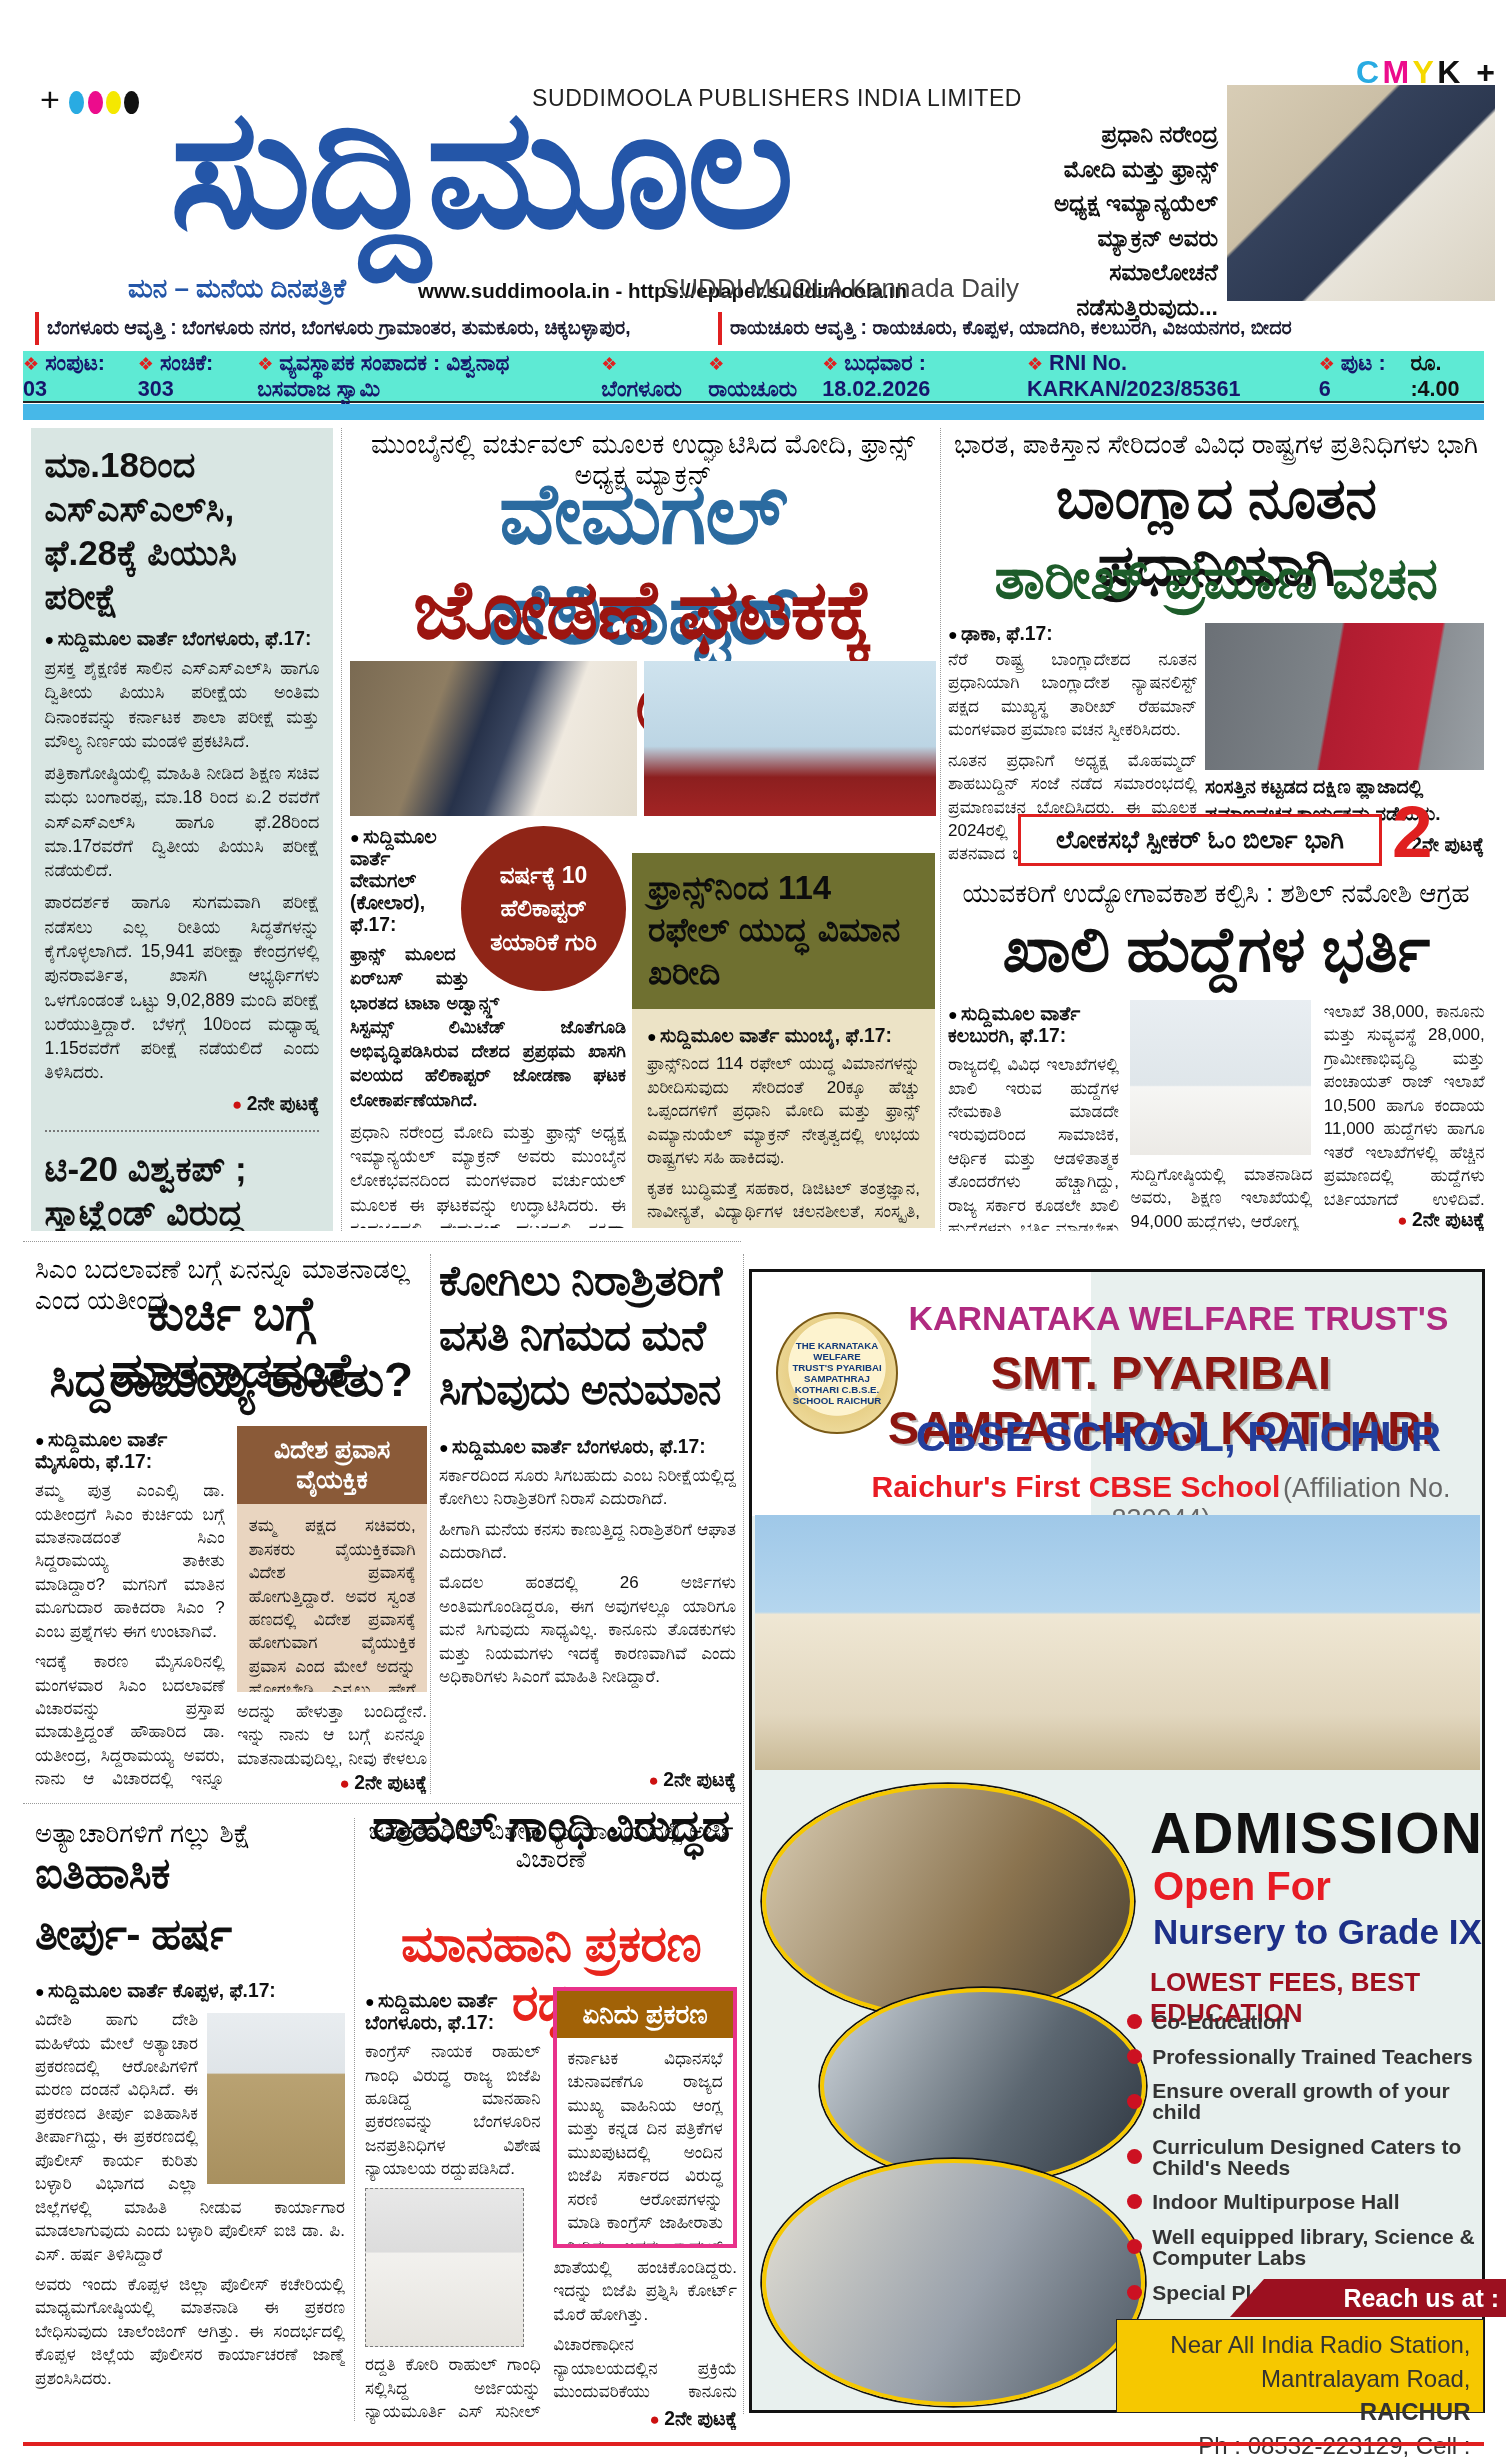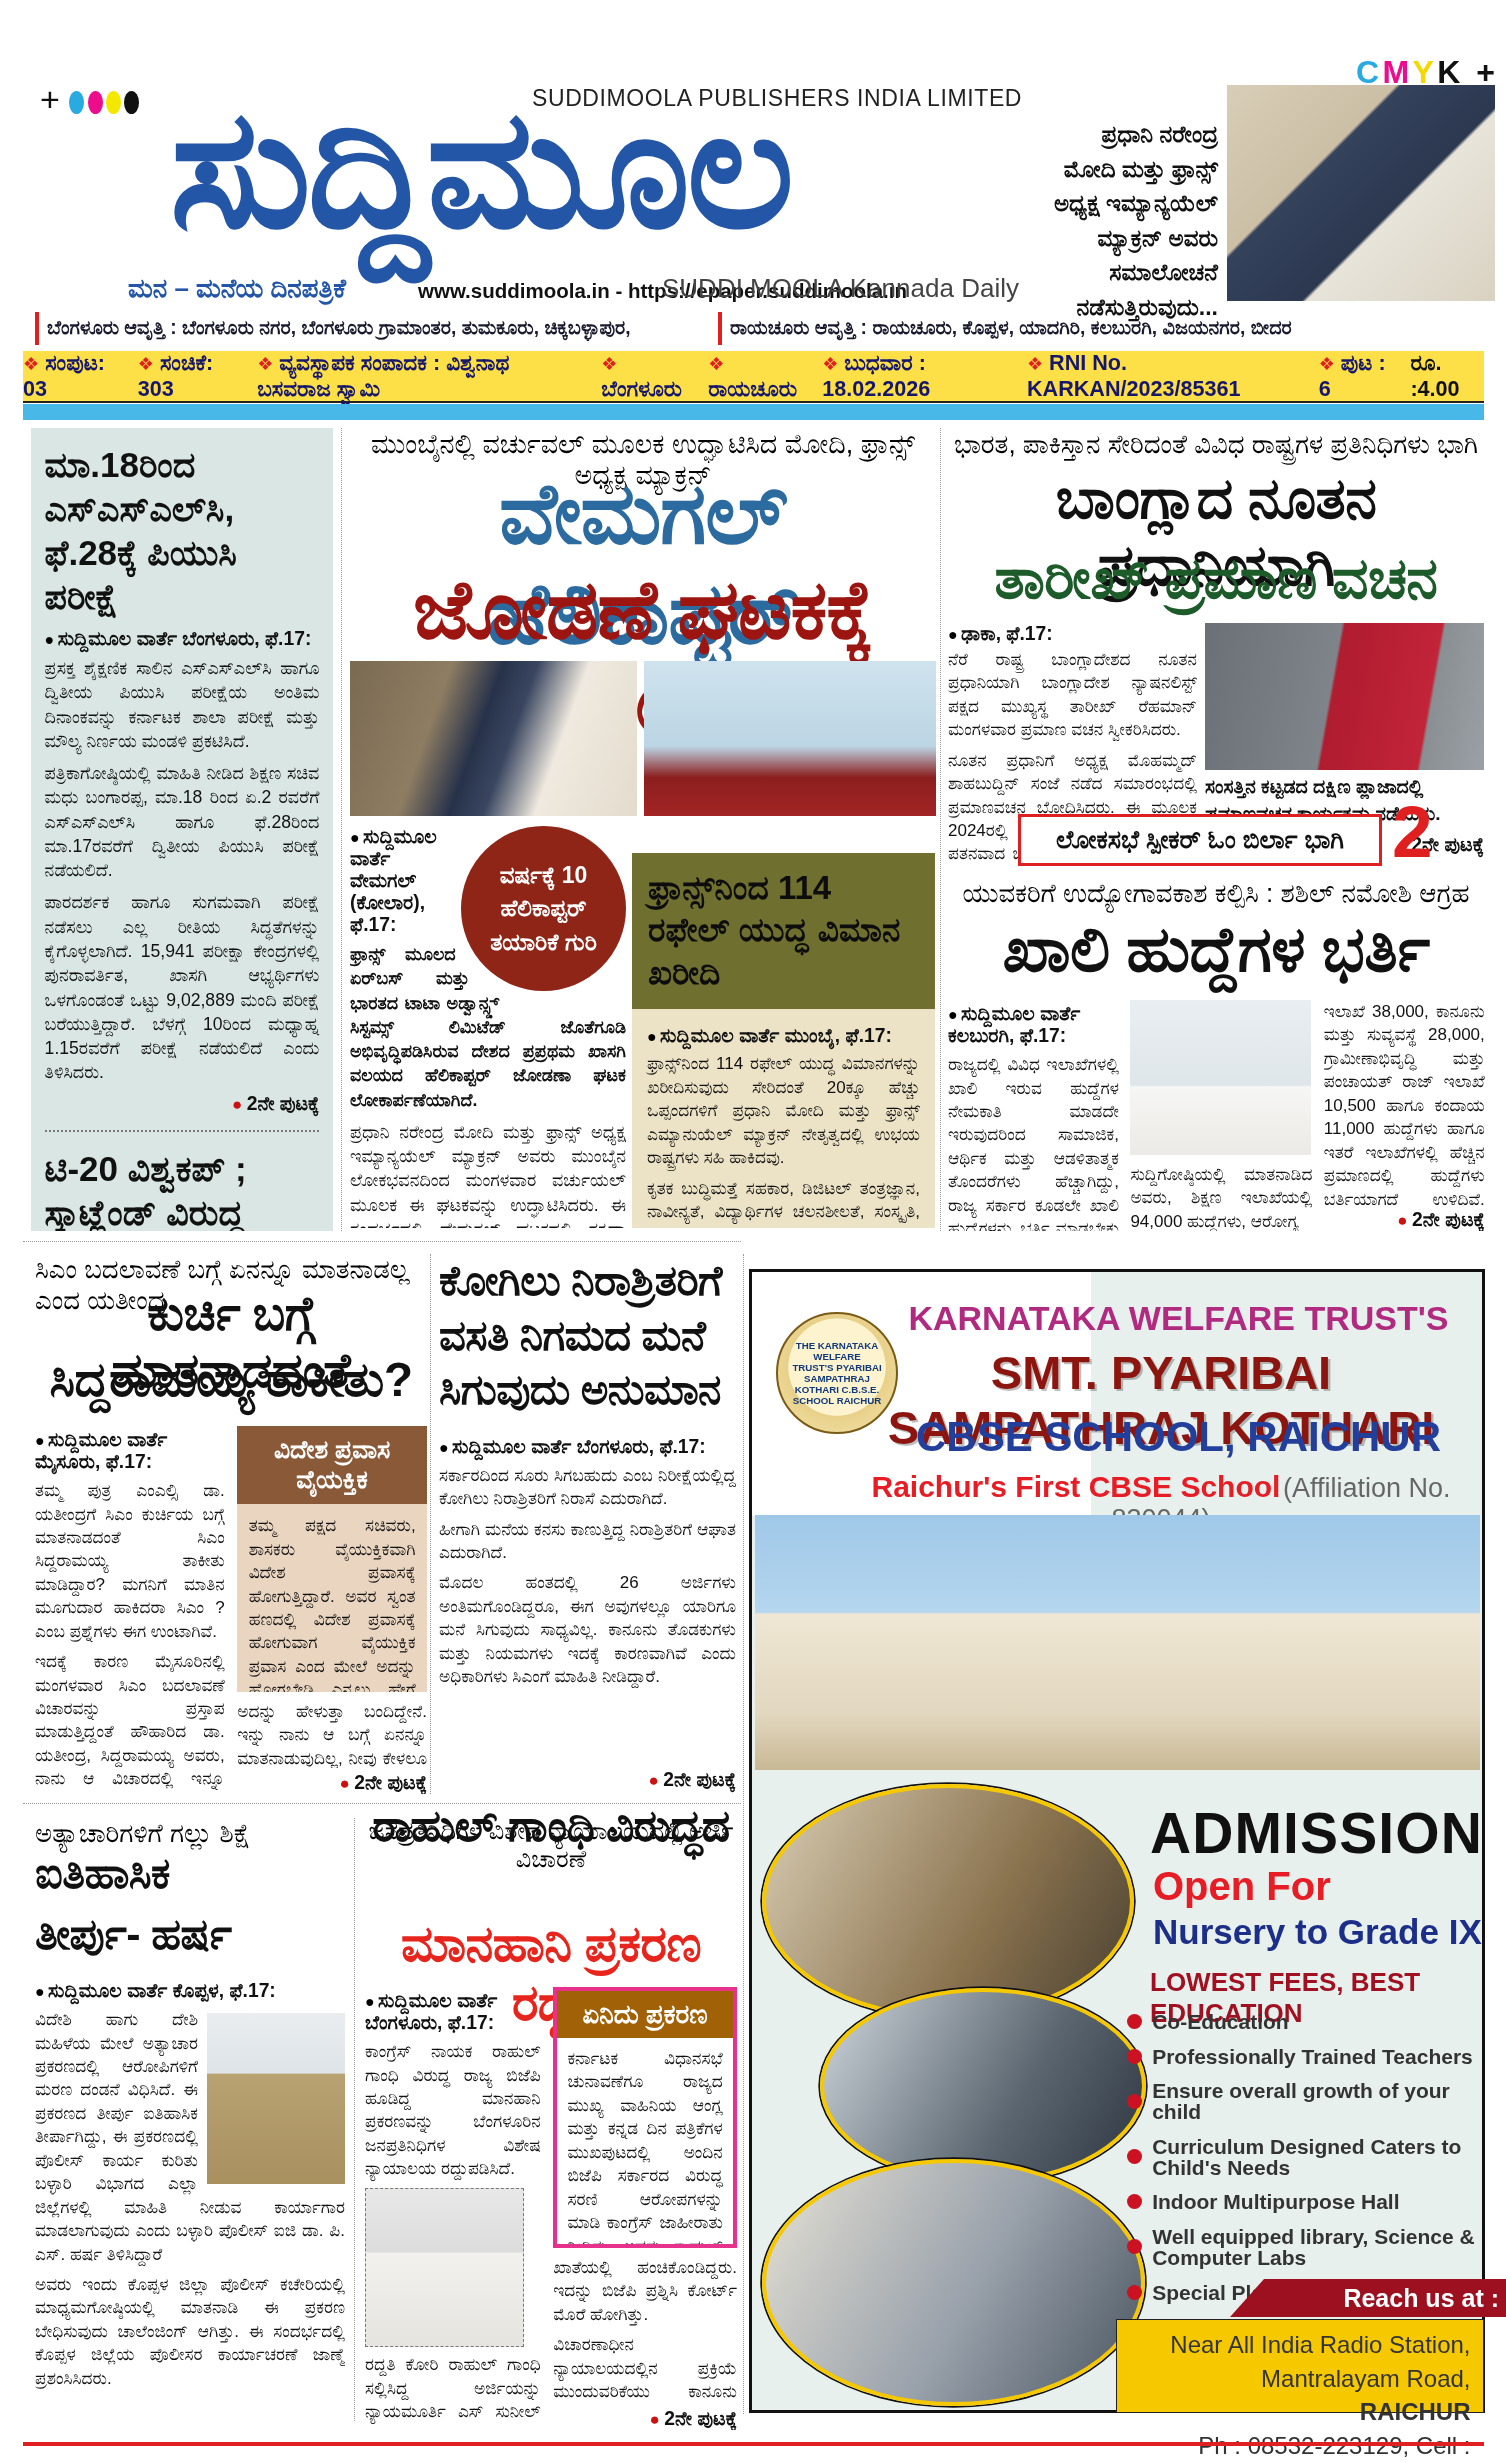--- a/index.html
+++ b/index.html
@@ -16,21 +16,21 @@
   .tag{font-size:26px;font-weight:bold;color:#2456a8;}
   .site{font-size:20.5px;font-weight:bold;color:#111;}
   .daily{font-size:26px;color:#444;}
   .mcap{font-size:23px;font-weight:bold;text-align:right;line-height:1.5;}
   .cmyk{font-size:32px;font-weight:bold;letter-spacing:3.4px;}
   .cmyk .c{color:#29abe2}.cmyk .m{color:#ec0c8c}.cmyk .y{color:#f5d800}.cmyk .k{color:#111}
   .reg-dot{display:inline-block;width:15px;height:23px;border-radius:50%;margin-right:3.4px;vertical-align:middle;}
   
   .edn{font-size:19.3px;font-weight:bold;color:#1a1a2e;line-height:1.35;}
   .redbar{display:inline-block;width:4px;height:33px;background:#e02020;margin-right:8px;vertical-align:middle;}
-  .ystrip{background:#fde047;border-bottom:2.3px solid #222;display:flex;align-items:center;justify-content:flex-start;gap:19.3px;font-size:21.6px;font-weight:bold;color:#16166b;}
+  .ystrip{background:#5eead4;border-bottom:2.3px solid #222;display:flex;align-items:center;justify-content:flex-start;gap:19.3px;font-size:21.6px;font-weight:bold;color:#16166b;}
   .ystrip .dm{color:#e02020;font-size:18px;}
   .cstrip{background:#47b8e8;}
   
   .kick{font-weight:normal;color:#000;}
   .bl{font-size:19.3px;margin:3.4px 0 5.7px 0;font-weight:bold;}
   .bdot{color:#000;font-size:16px;margin-right:3.4px;}
   .cdot{color:#cc1111;font-size:17px;margin-right:4.5px;}
   .cont{text-align:right;font-size:19.3px;font-weight:bold;margin-top:4.5px;}
   .body31 p{font-size:17.6px;line-height:1.38;margin:0 0 8px 0;}
   .body30 p{font-size:17px;line-height:1.38;margin:0 0 6.8px 0;}

